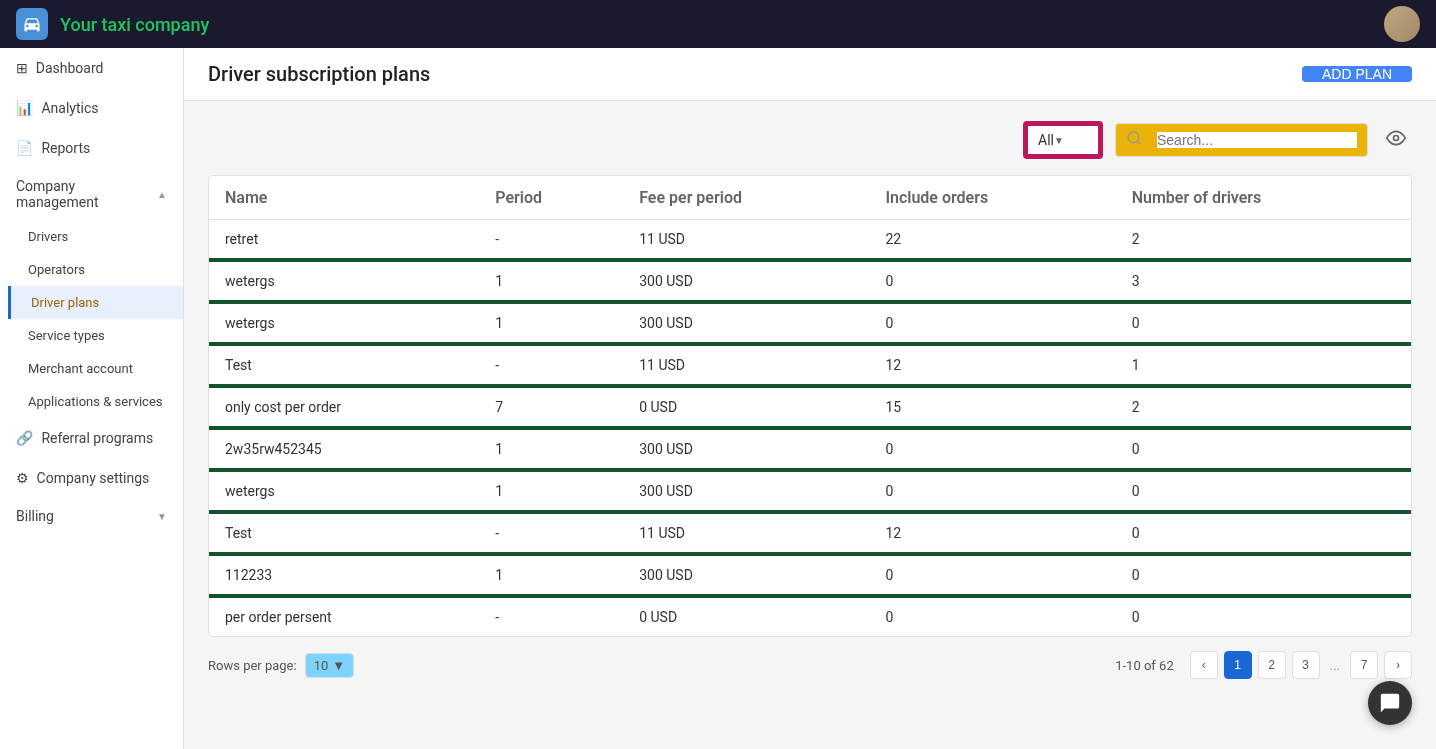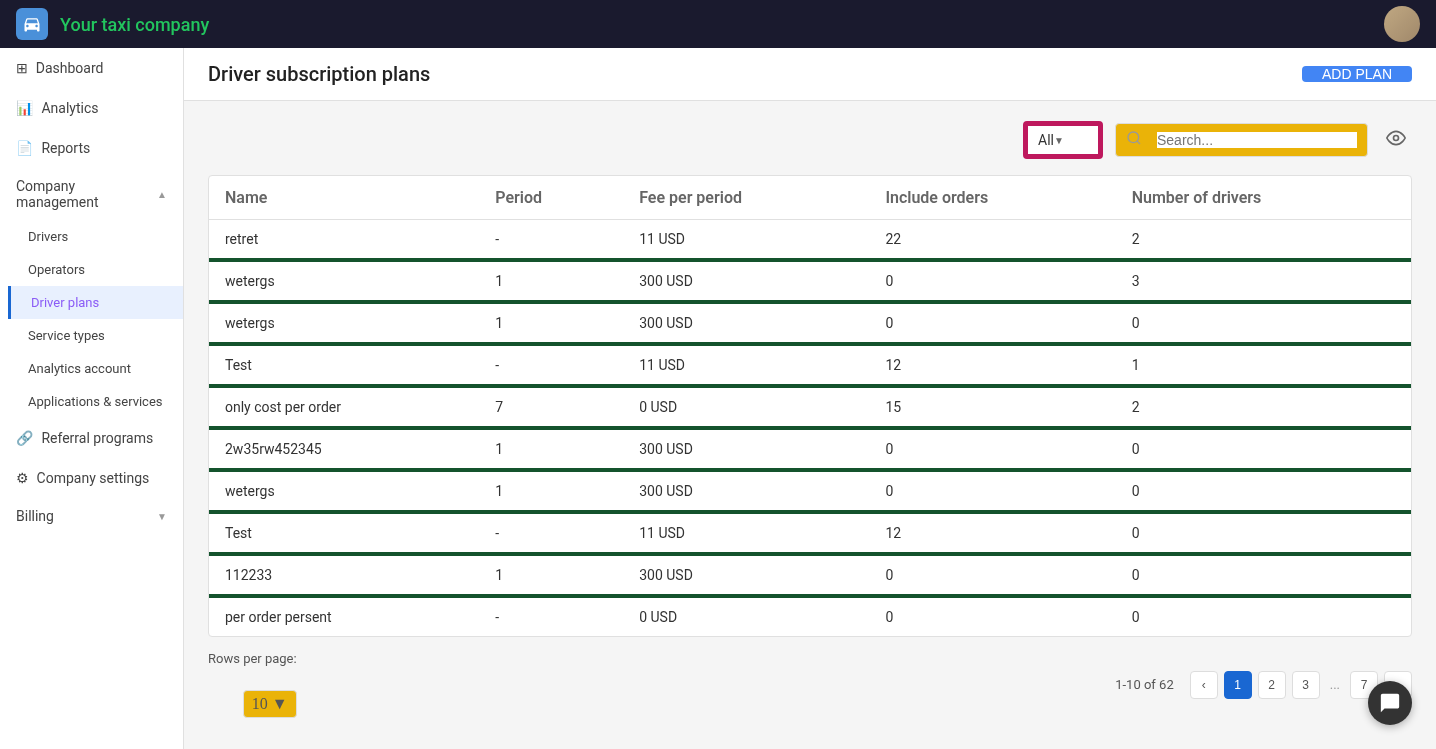--- a/index.html
+++ b/index.html
@@ -10,21 +10,21 @@
     .header-logo { width: 32px; height: 32px; background: #4a90d9; border-radius: 6px; display: flex; align-items: center; justify-content: center; color: white; font-size: 14px; flex-shrink: 0; }
     .header-title { color: #22c55e; font-size: 18px; font-weight: 500; flex: 1; }
     .avatar-placeholder { width: 36px; height: 36px; border-radius: 50%; background: linear-gradient(135deg, #c0a882, #a0886a); flex-shrink: 0; }
 
     
     .layout { display: flex; flex: 1; overflow: hidden; }
 
     
     .sidebar { width: 184px; background: white; border-right: 1px solid #e0e0e0; flex-shrink: 0; overflow-y: auto; }
     .sidebar-item { padding: 12px 16px; cursor: pointer; color: #444; font-size: 14px; display: flex; align-items: center; gap: 8px; }
-    .sidebar-item.active { background: #e8f0fe; color: #8b5cf6; border-left: 3px solid #1967d2; }
+    .sidebar-item.active { background: #e8f0fe; color: #a16207; border-left: 3px solid #1967d2; }
     .sidebar-sub { padding-left: 8px; }
     .sidebar-sub .sidebar-item { padding: 9px 16px 9px 20px; font-size: 13px; }
     .sidebar-group-header { padding: 10px 16px; cursor: pointer; color: #444; font-size: 14px; display: flex; align-items: center; justify-content: space-between; }
     .chevron { font-size: 10px; color: #999; }
 
     
     .main { flex: 1; display: flex; flex-direction: column; overflow: hidden; }
 
     
     .page-header { background: white; border-bottom: 1px solid #e0e0e0; padding: 14px 24px; display: flex; align-items: center; justify-content: space-between; flex-shrink: 0; }
@@ -47,22 +47,22 @@
     .table-container { background: white; border-radius: 4px; border: 1px solid #e0e0e0; overflow: hidden; }
     table { width: 100%; border-collapse: collapse; }
     thead tr { border-bottom: 1px solid #e0e0e0; }
     thead th { padding: 12px 16px; text-align: left; font-size: 16px; font-weight: 600; color: #666; text-transform: none; white-space: nowrap; }
     tbody tr { border-bottom: 4px solid #14532d; }
     tbody tr:last-child { border-bottom: none; }
     tbody td { padding: 11px 16px; font-size: 14px; color: #333; }
 
     
     .pagination { display: flex; align-items: center; justify-content: space-between; padding: 14px 0 4px; }
-    .rows-per-page { display: flex; align-items: flex-end; gap: 24px; font-size: 13px; color: #555; flex-direction: column; }
-    .rows-select { display: flex; align-items: center; gap: 4px; border: 1px solid #ddd; border-radius: 4px; padding: 4px 8px; background: #eab308; cursor: pointer; font-size: 16px; font-family: Liberation Serif, serif; }
+    .rows-per-page { display: flex; align-items: center; gap: 8px; font-size: 13px; color: #555; }
+    .rows-select { display: flex; align-items: center; gap: 4px; border: 1px solid #ddd; border-radius: 4px; padding: 4px 8px; background: #7dd3fc; cursor: pointer; font-size: 13px; }
     .page-info { font-size: 13px; color: #555; }
     .page-nav { display: flex; align-items: center; gap: 6px; }
     .page-nav-btn { width: 28px; height: 28px; border: 1px solid #ddd; background: white; border-radius: 4px; cursor: pointer; display: flex; align-items: center; justify-content: center; font-size: 12px; color: #555; }
     .page-nav-btn.active { background: #1967d2; color: white; border-color: #1967d2; }
     .page-dots { color: #999; padding: 0 4px; font-size: 13px; }
 
     
     .chat-bubble { position: fixed; bottom: 24px; right: 24px; width: 44px; height: 44px; background: #333; border-radius: 50%; display: flex; align-items: center; justify-content: center; color: white; font-size: 20px; cursor: pointer; box-shadow: 0 2px 8px rgba(0,0,0,0.3); }
   </style>
 </head>
@@ -104,21 +104,21 @@
       <div class="sidebar-item">
         <span>Operators</span>
       </div>
       <div class="sidebar-item active">
         <span>Driver plans</span>
       </div>
       <div class="sidebar-item">
         <span>Service types</span>
       </div>
       <div class="sidebar-item">
-        <span>Analytics account</span>
+        <span>Merchant account</span>
       </div>
       <div class="sidebar-item">
         <span>Applications &amp; services</span>
       </div>
     </div>
     <div class="sidebar-item">
       <span>🔗</span>
       <span>Referral programs</span>
     </div>
     <div class="sidebar-item">

